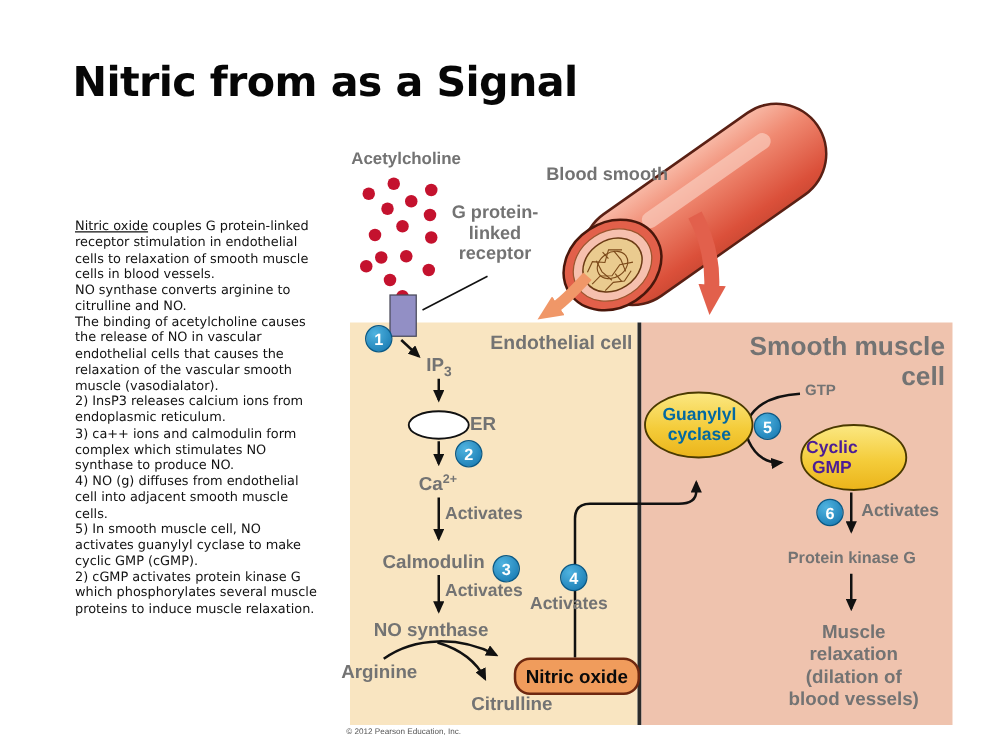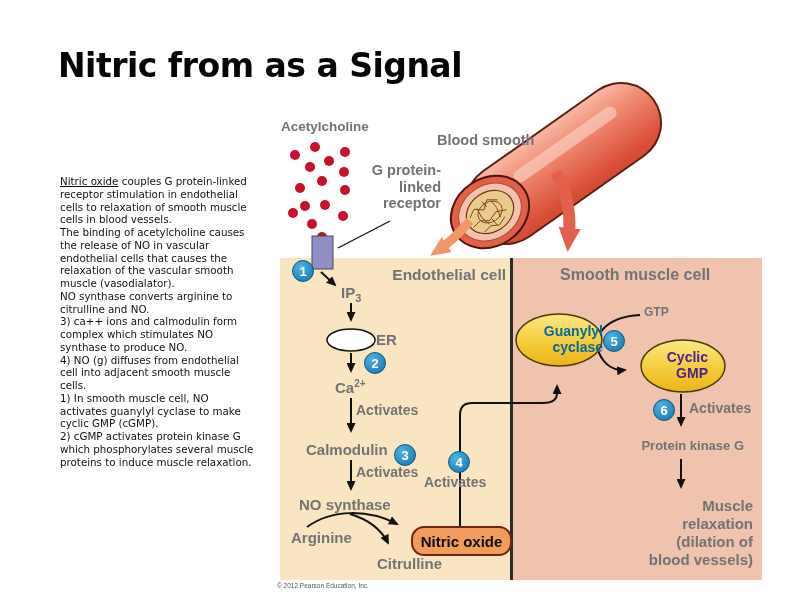--- a/index.html
+++ b/index.html
@@ -10,21 +10,21 @@
   #lefttext{position:absolute;left:60px;top:175px;width:224px;
             font-family:"DejaVu Sans",sans-serif;font-size:10.3px;line-height:12.75px;color:#121212}
   #lefttext .para{white-space:pre-line}
   .u{text-decoration:underline}
   .panel{position:absolute}
   #panel-endo{left:280px;top:258px;width:230px;height:322px;background:#F9E5C1}
   #panel-smooth{left:513px;top:258px;width:249px;height:322px;background:#EFC3AE}
   #divider{left:510px;top:258px;width:3px;height:322px;background:#2b2b2b;position:absolute}
   svg.layer{position:absolute;left:0;top:0;z-index:2}
   .lbl{position:absolute;font-weight:bold;color:#737373;z-index:3;white-space:pre-line}
-  .ctr{text-align:right}
+  .ctr{text-align:center}
   .circ{position:absolute;z-index:4;width:20px;height:20px;border-radius:50%;
         background:radial-gradient(circle at 35% 30%, #4FB3E0, #1273AC);
         border:1px solid #0a5884;color:#fff;font-size:13px;font-weight:bold;
         display:flex;align-items:center;justify-content:center;transform:translate(-50%,-50%)}
   #no-box{position:absolute;left:411px;top:526px;width:97px;height:26px;z-index:3;
           background:#F09C5C;border:2px solid #6E2810;border-radius:13px;
           display:flex;align-items:center;justify-content:center;font-weight:bold;font-size:15px}
   #copyright{position:absolute;left:277px;top:582px;font-size:6.5px;color:#555;z-index:3}
   sub.s3{font-size:11px}
   sup.s2{font-size:10px}
@@ -32,34 +32,36 @@
 </head>
 <body>
 
 <div id="title">Nitric from as a Signal</div>
 
 <div id="lefttext">
   <div class="para"><span class="u">Nitric oxide</span><span> couples G protein-linked
 receptor stimulation in endothelial
 cells to relaxation of smooth muscle
 cells in blood vessels.</span></div>
+  <div class="para">NO synthase converts arginine to
+citrulline and NO.</div>
   <div class="para">The binding of acetylcholine causes
 the release of NO in vascular
 endothelial cells that causes the
 relaxation of the vascular smooth
 muscle (vasodialator).</div>
-  <div class="para">NO synthase converts arginine to
-citrulline and NO.</div>
+  <div class="para">2) InsP3 releases calcium ions from
+endoplasmic reticulum.</div>
   <div class="para">3) ca++ ions and calmodulin form
 complex which stimulates NO
 synthase to produce NO.</div>
   <div class="para">4) NO (g) diffuses from endothelial
 cell into adjacent smooth muscle
 cells.</div>
-  <div class="para">1) In smooth muscle cell, NO
+  <div class="para">5) In smooth muscle cell, NO
 activates guanylyl cyclase to make
 cyclic GMP (cGMP).</div>
   <div class="para">2) cGMP activates protein kinase G
 which phosphorylates several muscle
 proteins to induce muscle relaxation.</div>
 </div>
 
 <div id="panel-endo" class="panel"></div>
 <div id="panel-smooth" class="panel"></div>
 <div id="divider"></div>
@@ -153,32 +155,32 @@
   <ellipse cx="683" cy="366" rx="42" ry="26" fill="url(#yg)" stroke="#4A3A00" stroke-width="1.5"></ellipse>
 </svg>
 
 <div class="lbl" style="left:281px;top:119px;font-size:13.5px">Acetylcholine</div>
 <div class="lbl ctr" style="left:351px;top:162px;width:90px;font-size:14.5px;line-height:16.5px">G protein-
 linked
 receptor</div>
 <div class="lbl" style="left:437px;top:132px;font-size:14.5px">Blood smooth</div>
 
 <div class="lbl" style="left:330px;top:266px;width:176px;text-align:right;font-size:15.5px">Endothelial cell</div>
-<div class="lbl" style="left:560px;top:266px;width:196px;font-size:16px">Smooth muscle cell</div>
+<div class="lbl" style="left:560px;top:266px;width:196px;text-align:right;font-size:21px">Smooth muscle cell</div>
 
 <div class="lbl" style="left:341px;top:284px;font-size:15px"><span>IP</span><sub class="s3">3</sub></div>
 <div class="lbl" style="left:376px;top:331px;font-size:15px">ER</div>
 <div class="lbl" style="left:335px;top:378px;font-size:15px"><span>Ca</span><sup class="s2">2+</sup></div>
 
 <div class="lbl" style="left:356px;top:402px;font-size:14px">Activates</div>
 <div class="lbl" style="left:306px;top:441px;font-size:15px">Calmodulin</div>
 <div class="lbl" style="left:356px;top:464px;font-size:14px">Activates</div>
 <div class="lbl" style="left:424px;top:474px;font-size:14px">Activates</div>
 <div class="lbl" style="left:299px;top:496px;font-size:15px">NO synthase</div>
-<div class="lbl" style="left:291px;top:529px;font-size:15px">Arginine</div>
+<div class="lbl" style="left:273px;top:529px;font-size:15px">Arginine</div>
 <div id="no-box">
     <span>Nitric oxide</span>
   </div>
 <div class="lbl" style="left:377px;top:555px;font-size:15px">Citrulline</div>
 
 <div class="lbl ctr" style="left:516px;top:324px;width:87px;font-size:14px;line-height:15.5px;color:#0369a1">Guanylyl
 cyclase</div>
 <div class="lbl" style="left:644px;top:305px;font-size:12px">GTP</div>
 <div class="lbl ctr" style="left:623px;top:350px;width:85px;font-size:14px;line-height:15.5px;color:#4c1d95">Cyclic
 GMP</div>

